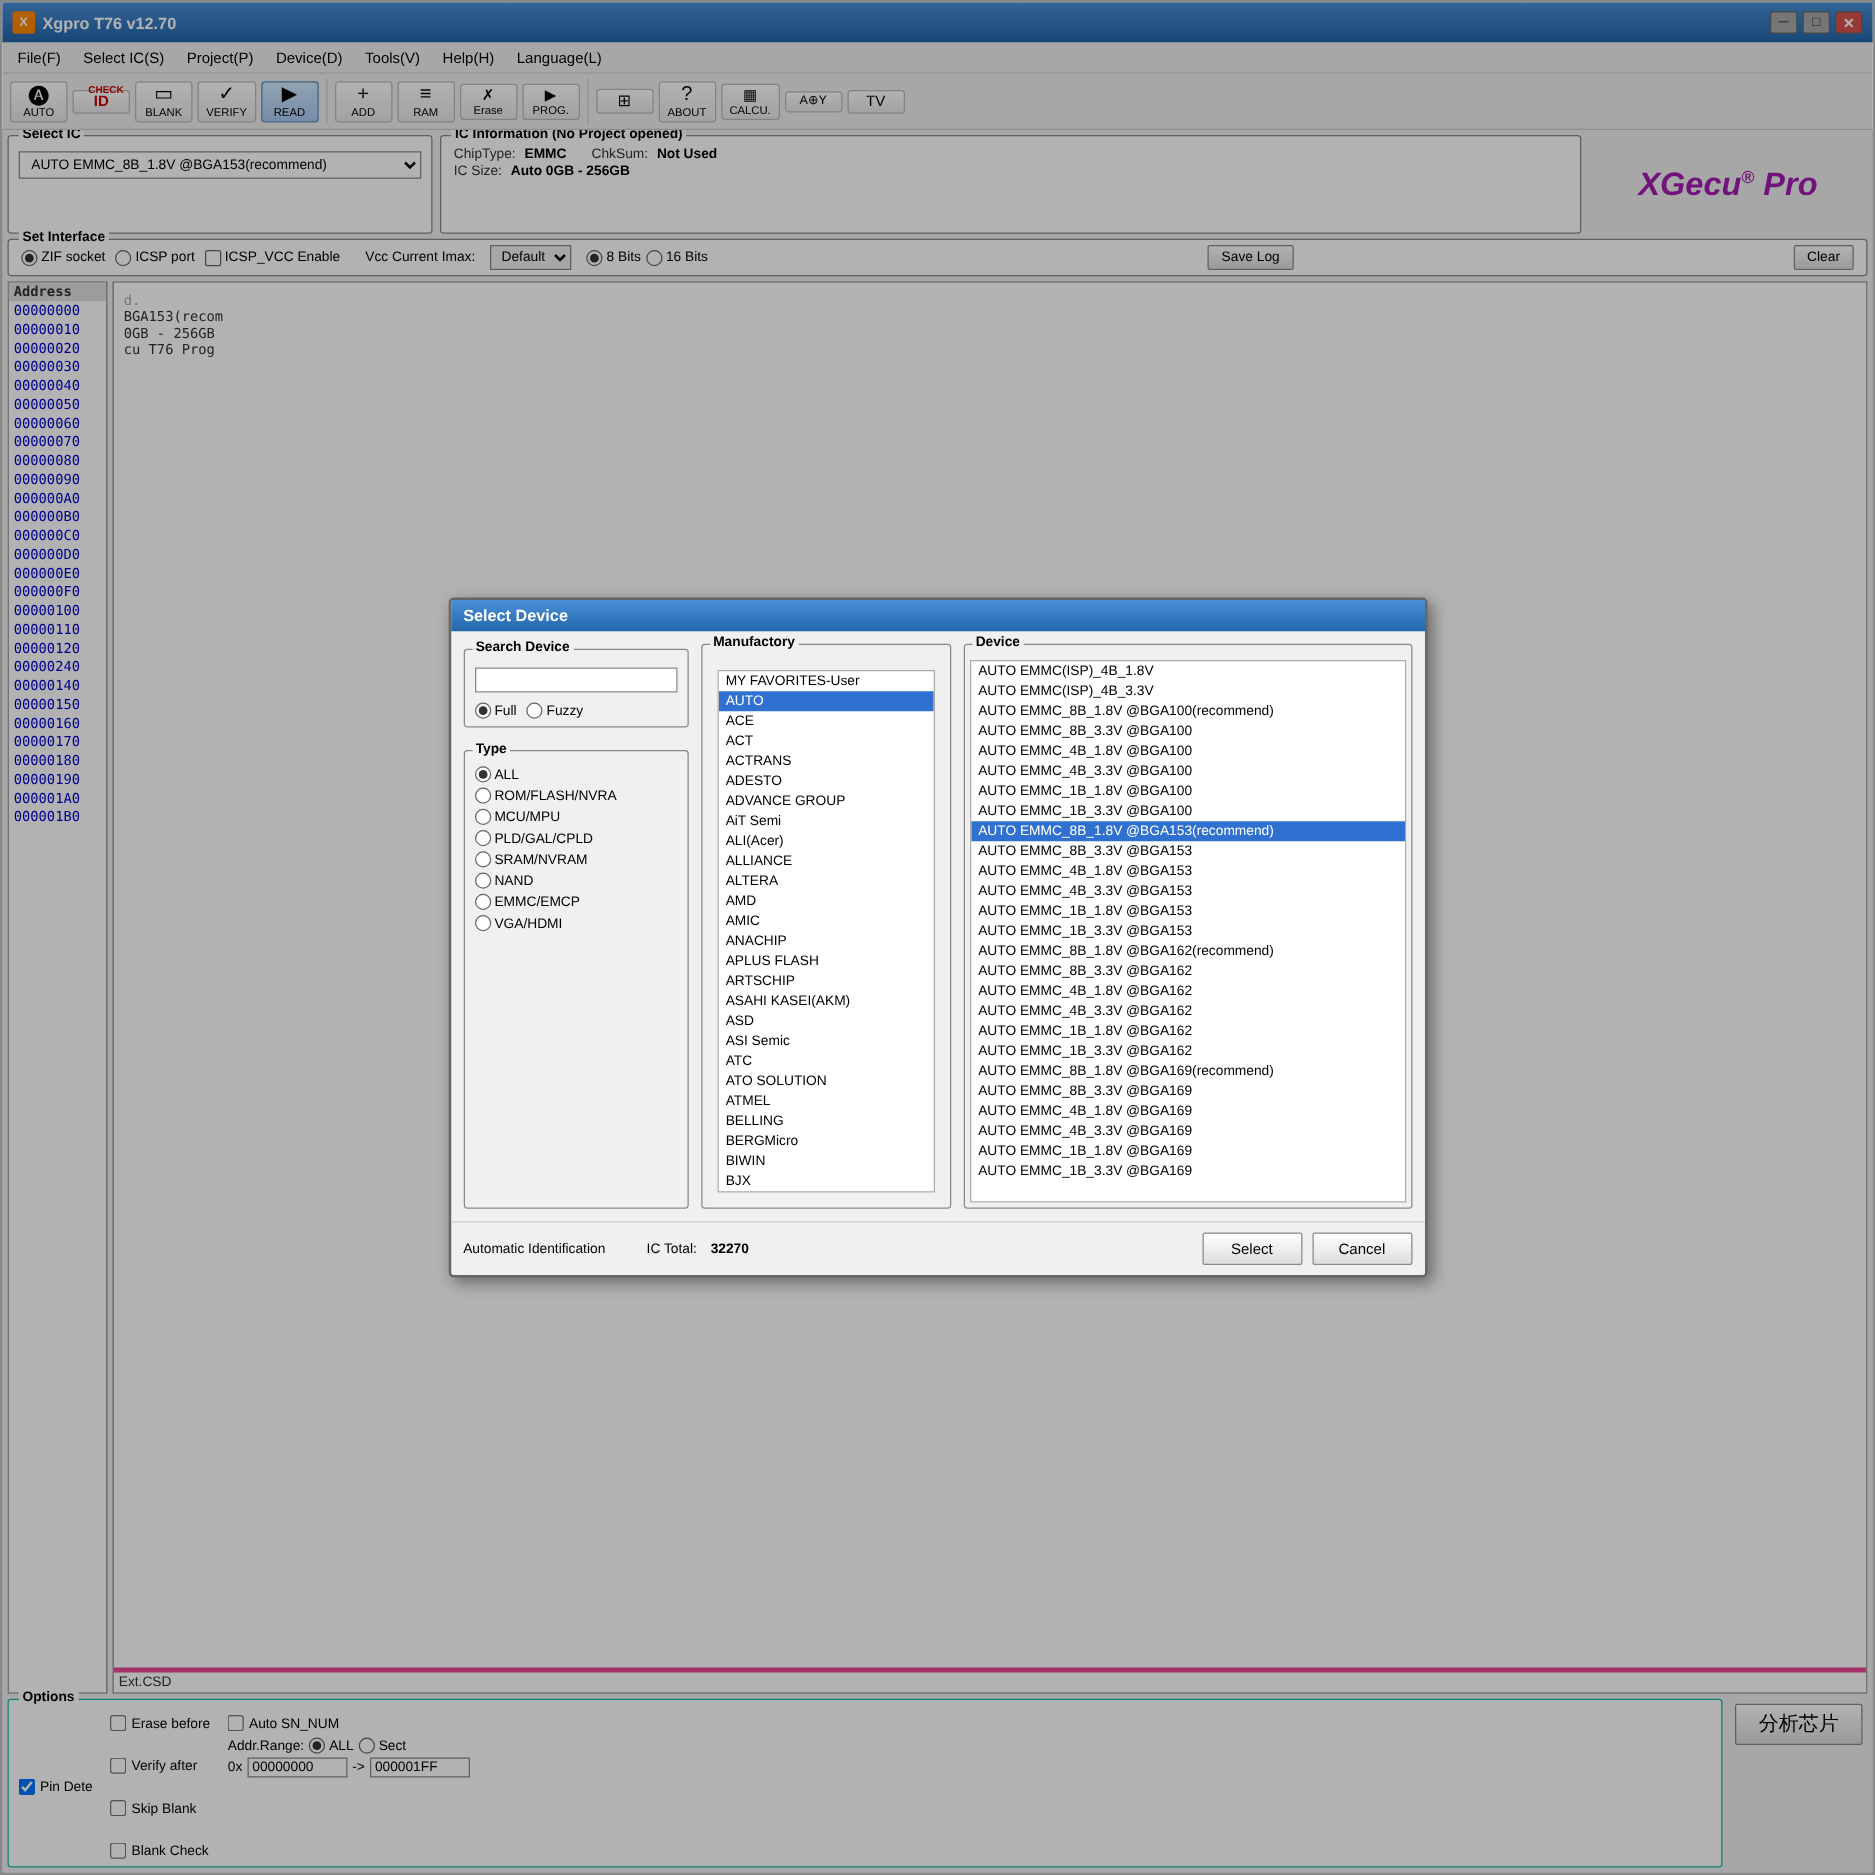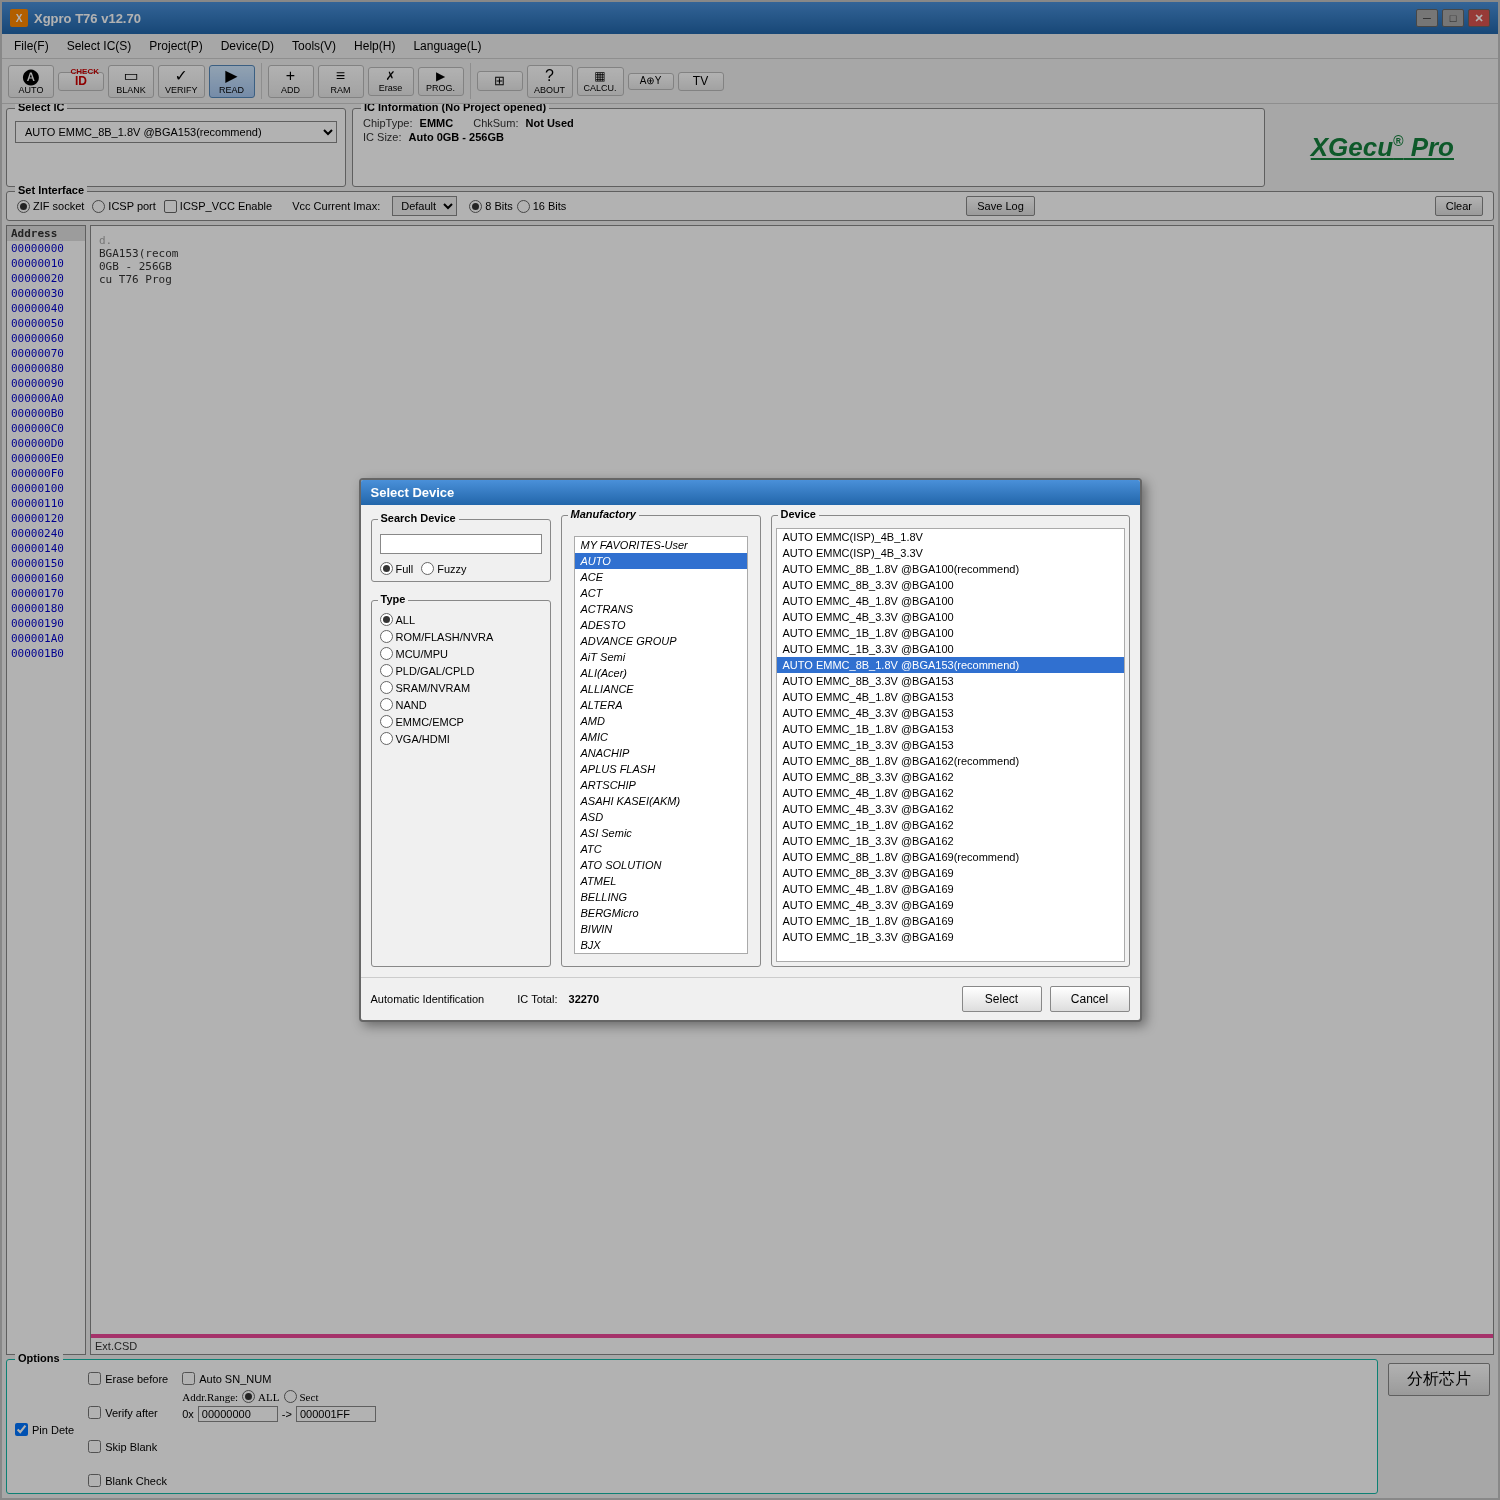--- a/index.html
+++ b/index.html
@@ -409,21 +409,20 @@
       min-width: 80px;
     }
     .manufactory-container {
       border: 1px solid #888;
       border-radius: 3px;
       padding: 12px;
       position: relative;
       flex: 1;
       display: flex;
       flex-direction: column;
-      font-style: italic;
     }
     .manufactory-container .box-title {
       position: absolute;
       top: -8px;
       left: 6px;
       background: #f0f0f0;
       padding: 0 3px;
       font-size: 11px;
       font-weight: bold;
     }
@@ -441,25 +440,24 @@
       top: -8px;
       left: 6px;
       background: #f0f0f0;
       padding: 0 3px;
       font-size: 11px;
       font-weight: bold;
     }
     .xgecu-brand {
       font-size: 26px;
       font-weight: bold;
-      color: #15803d;
+      color: #a21caf;
       font-style: italic;
       margin: auto;
       padding: 20px;
-      text-decoration: underline;
     }
     .xgecu-brand sup { font-size: 14px; }
     .prog-log {
       font-family: monospace;
       font-size: 11px;
       color: #333;
       padding: 4px;
     }
   </style>
 </head>
@@ -694,21 +692,21 @@
             <div class="checkbox-item">
               <input type="checkbox" style="">
               <span>Blank Check</span>
             </div>
           </div>
           <div style="display:flex;flex-direction:column;gap:3px;margin-left:10px;">
             <div class="checkbox-item">
               <input type="checkbox" style="">
               <span>Auto SN_NUM</span>
             </div>
-            <div style="display:flex;align-items:center;gap:4px;font-size:11px;font-family:Liberation Serif, serif;">
+            <div style="display:flex;align-items:center;gap:4px;font-size:11px;">
               <span>Addr.Range:</span>
               <label class="radio-item">
                 <div class="radio-circle selected"></div>
                 <span>ALL</span>
               </label>
               <label class="radio-item">
                 <div class="radio-circle"></div>
                 <span>Sect</span>
               </label>
             </div>

